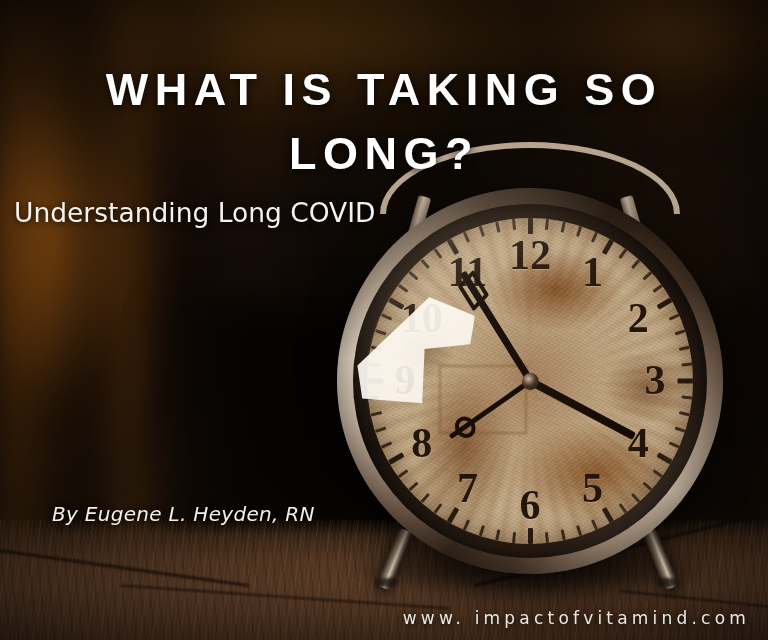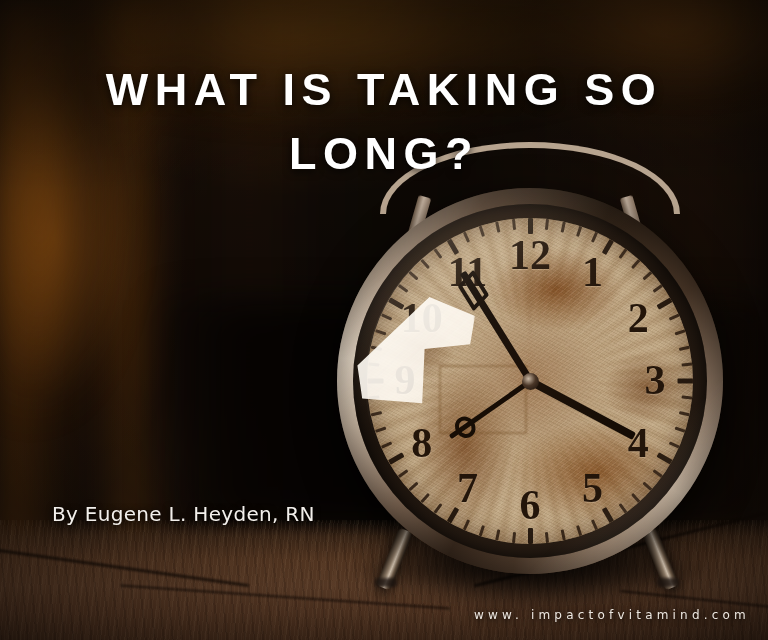--- a/index.html
+++ b/index.html
@@ -486,34 +486,35 @@
   }
   .subtitle .l1 { display: block; text-align: left; }
   .subtitle .l2 { display: block; text-align: center; padding-right: 22px; }
 
   .byline {
     position: absolute;
     left: 52px;
     top: 502px;
     color: #f2efeb;
     font-family: "DejaVu Sans", sans-serif;
+    font-style: italic;
     font-weight: 400;
     font-size: 20px;
     letter-spacing: 0.3px;
     text-shadow: 0 1px 7px rgba(0,0,0,0.9);
   }
 
   .footer-url {
     position: absolute;
     right: 18px;
     top: 608px;
     color: #ece7e1;
     font-family: "DejaVu Sans", sans-serif;
     font-weight: 400;
-    font-size: 12px;
+    font-size: 17px;
     letter-spacing: 4.2px;
     text-shadow: 0 1px 7px rgba(0,0,0,0.9);
   }
 </style>
 </head>
 <body>
 
 <div id="poster">
 
   <div class="bg-layer bg-base"></div>
@@ -638,19 +639,20 @@
     </div>
 
     <div class="case-highlight"></div>
     <div class="glass-sheen"></div>
     <div class="glass-reflection"></div>
   </div>
 
   <h1 class="title">WHAT IS TAKING SO LONG?</h1>
 
   <div class="subtitle">
+    <span class="l1">Understanding Long COVID</span>
   </div>
 
   <div class="byline">By Eugene L. Heyden, RN</div>
 
   <div class="footer-url">www. impactofvitamind.com</div>
 
 </div>
 
 </body></html>

